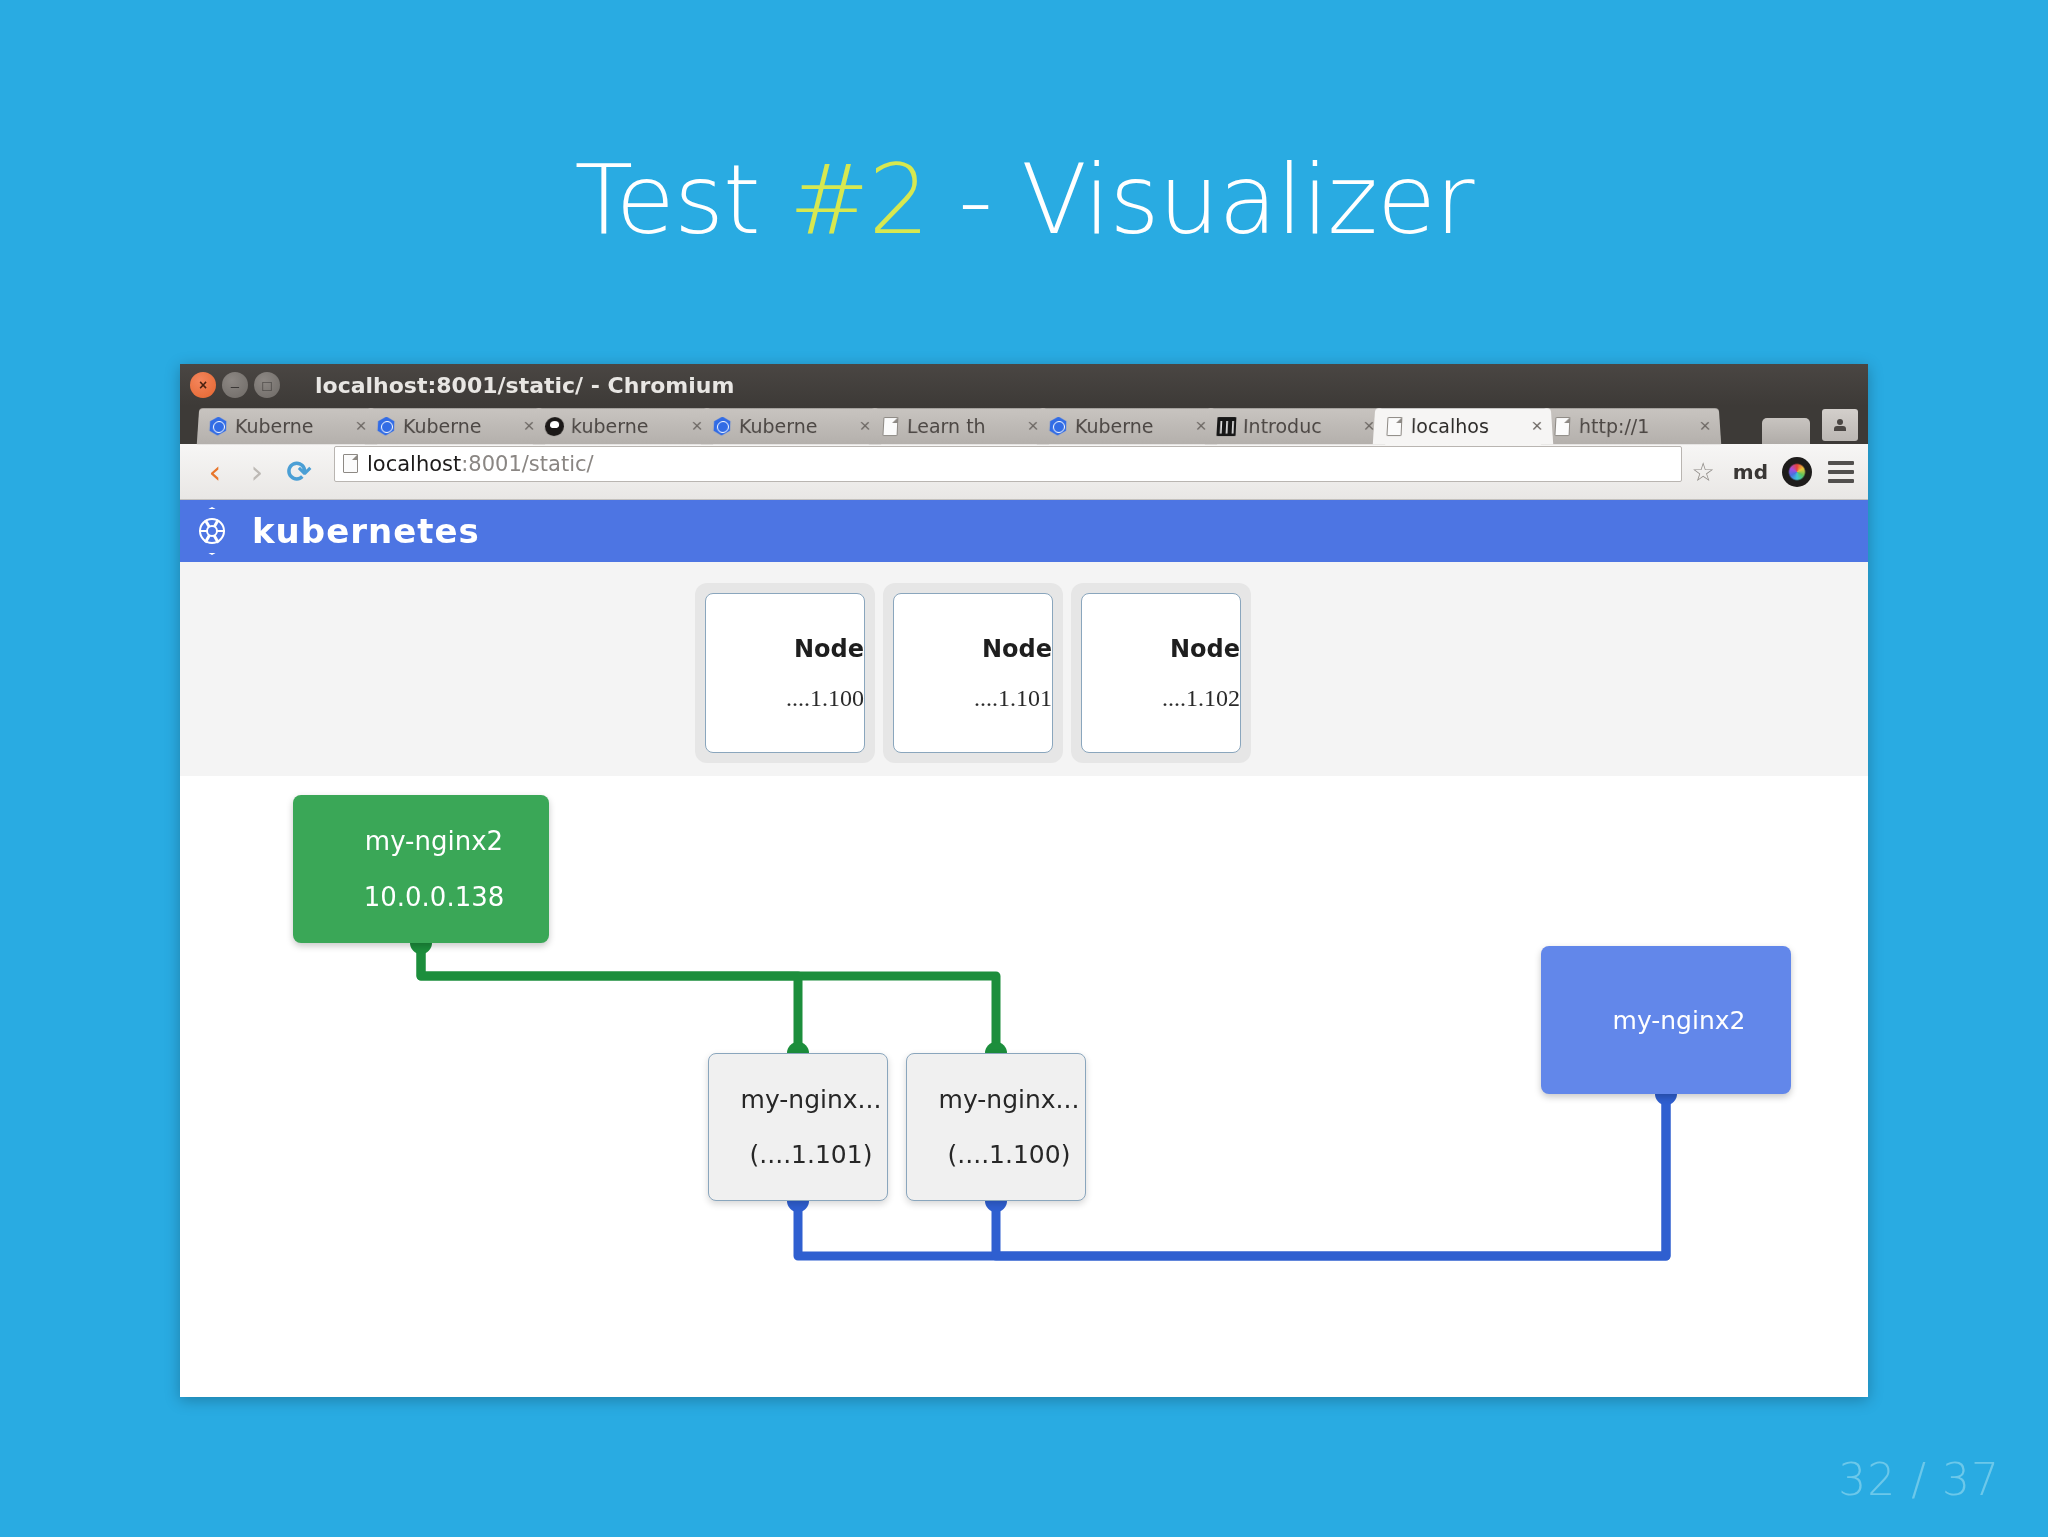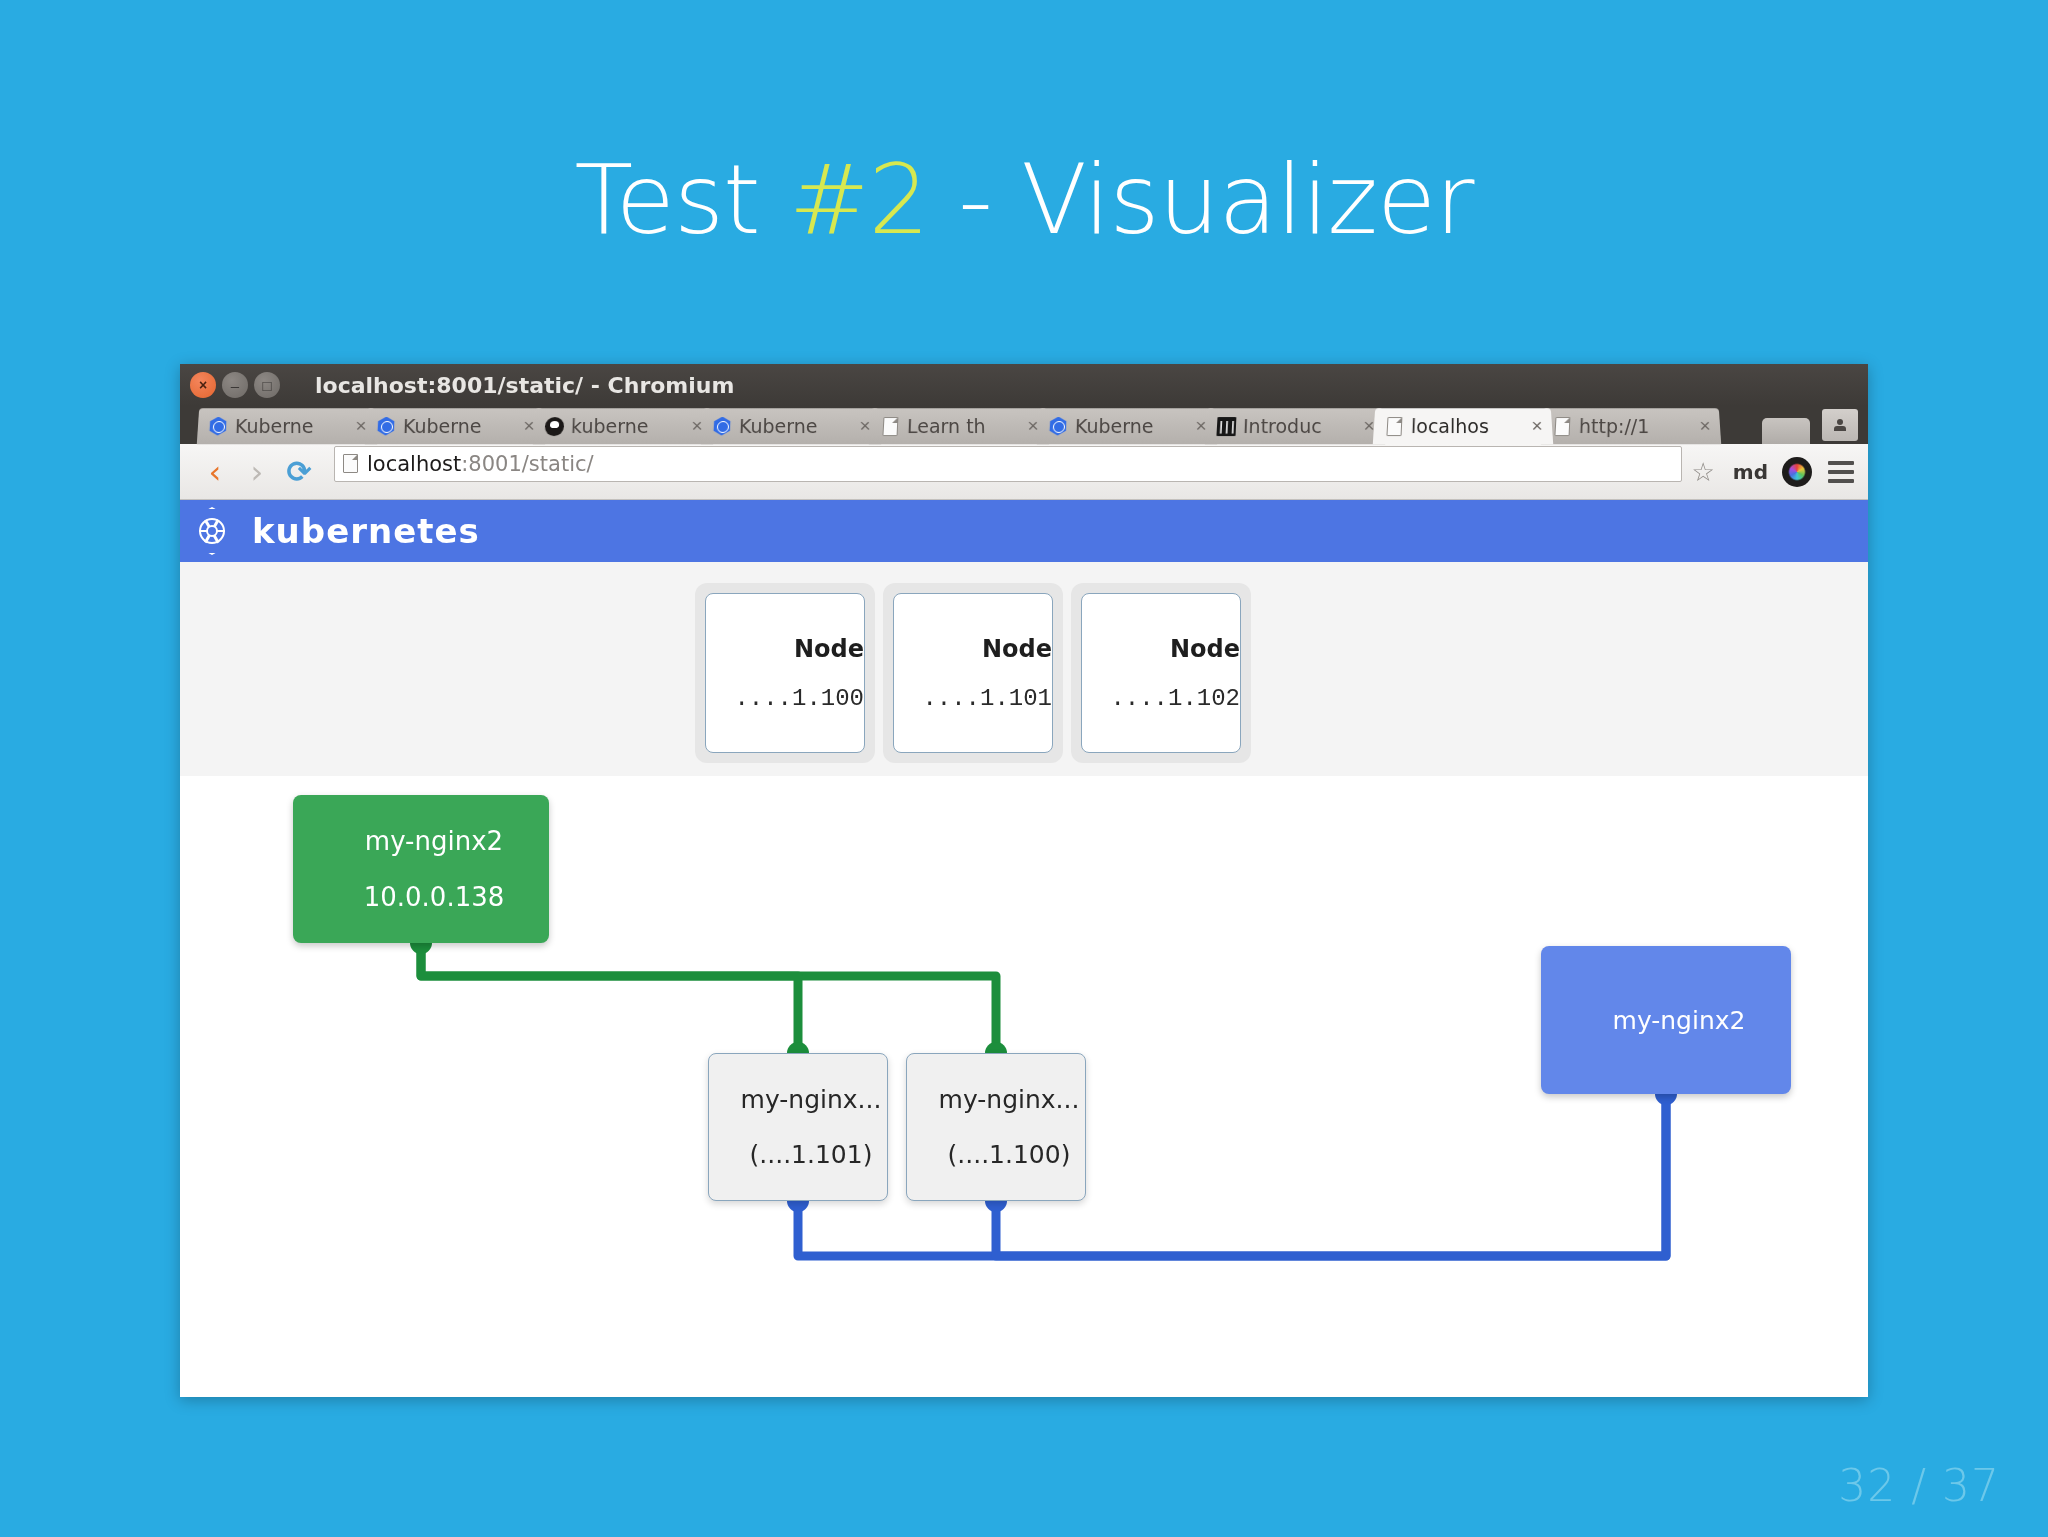--- a/index.html
+++ b/index.html
@@ -29,21 +29,21 @@
     letter-spacing: -1px;
     white-space: nowrap;
     line-height: 1.1;
   }
   .slide-title .accent { color: #d7e84f; }
 
   
   .page-counter {
     position: absolute;
     right: 48px;
-    bottom: 26px;
+    bottom: 32px;
     font-family: "DejaVu Sans", sans-serif;
     font-size: 44px;
     font-weight: 300;
     color: #6cc8ea;
     letter-spacing: 1px;
   }
 
   
   .browser-window {
     position: absolute;
@@ -384,21 +384,21 @@
   }
   .node-title {
     font-size: 24px;
     font-weight: bold;
     color: #1e1e1e;
     font-family: "DejaVu Sans", sans-serif;
   }
   .node-ip {
     font-size: 24px;
     color: #2a2a2a;
-    font-family: Liberation Mono, monospace;
+    font-family: Liberation Serif, serif;
     margin-left: 13px;
   }
 
   
   .graph-canvas {
     position: relative;
     height: 595px;
     background: #ffffff;
     overflow: hidden;
   }

